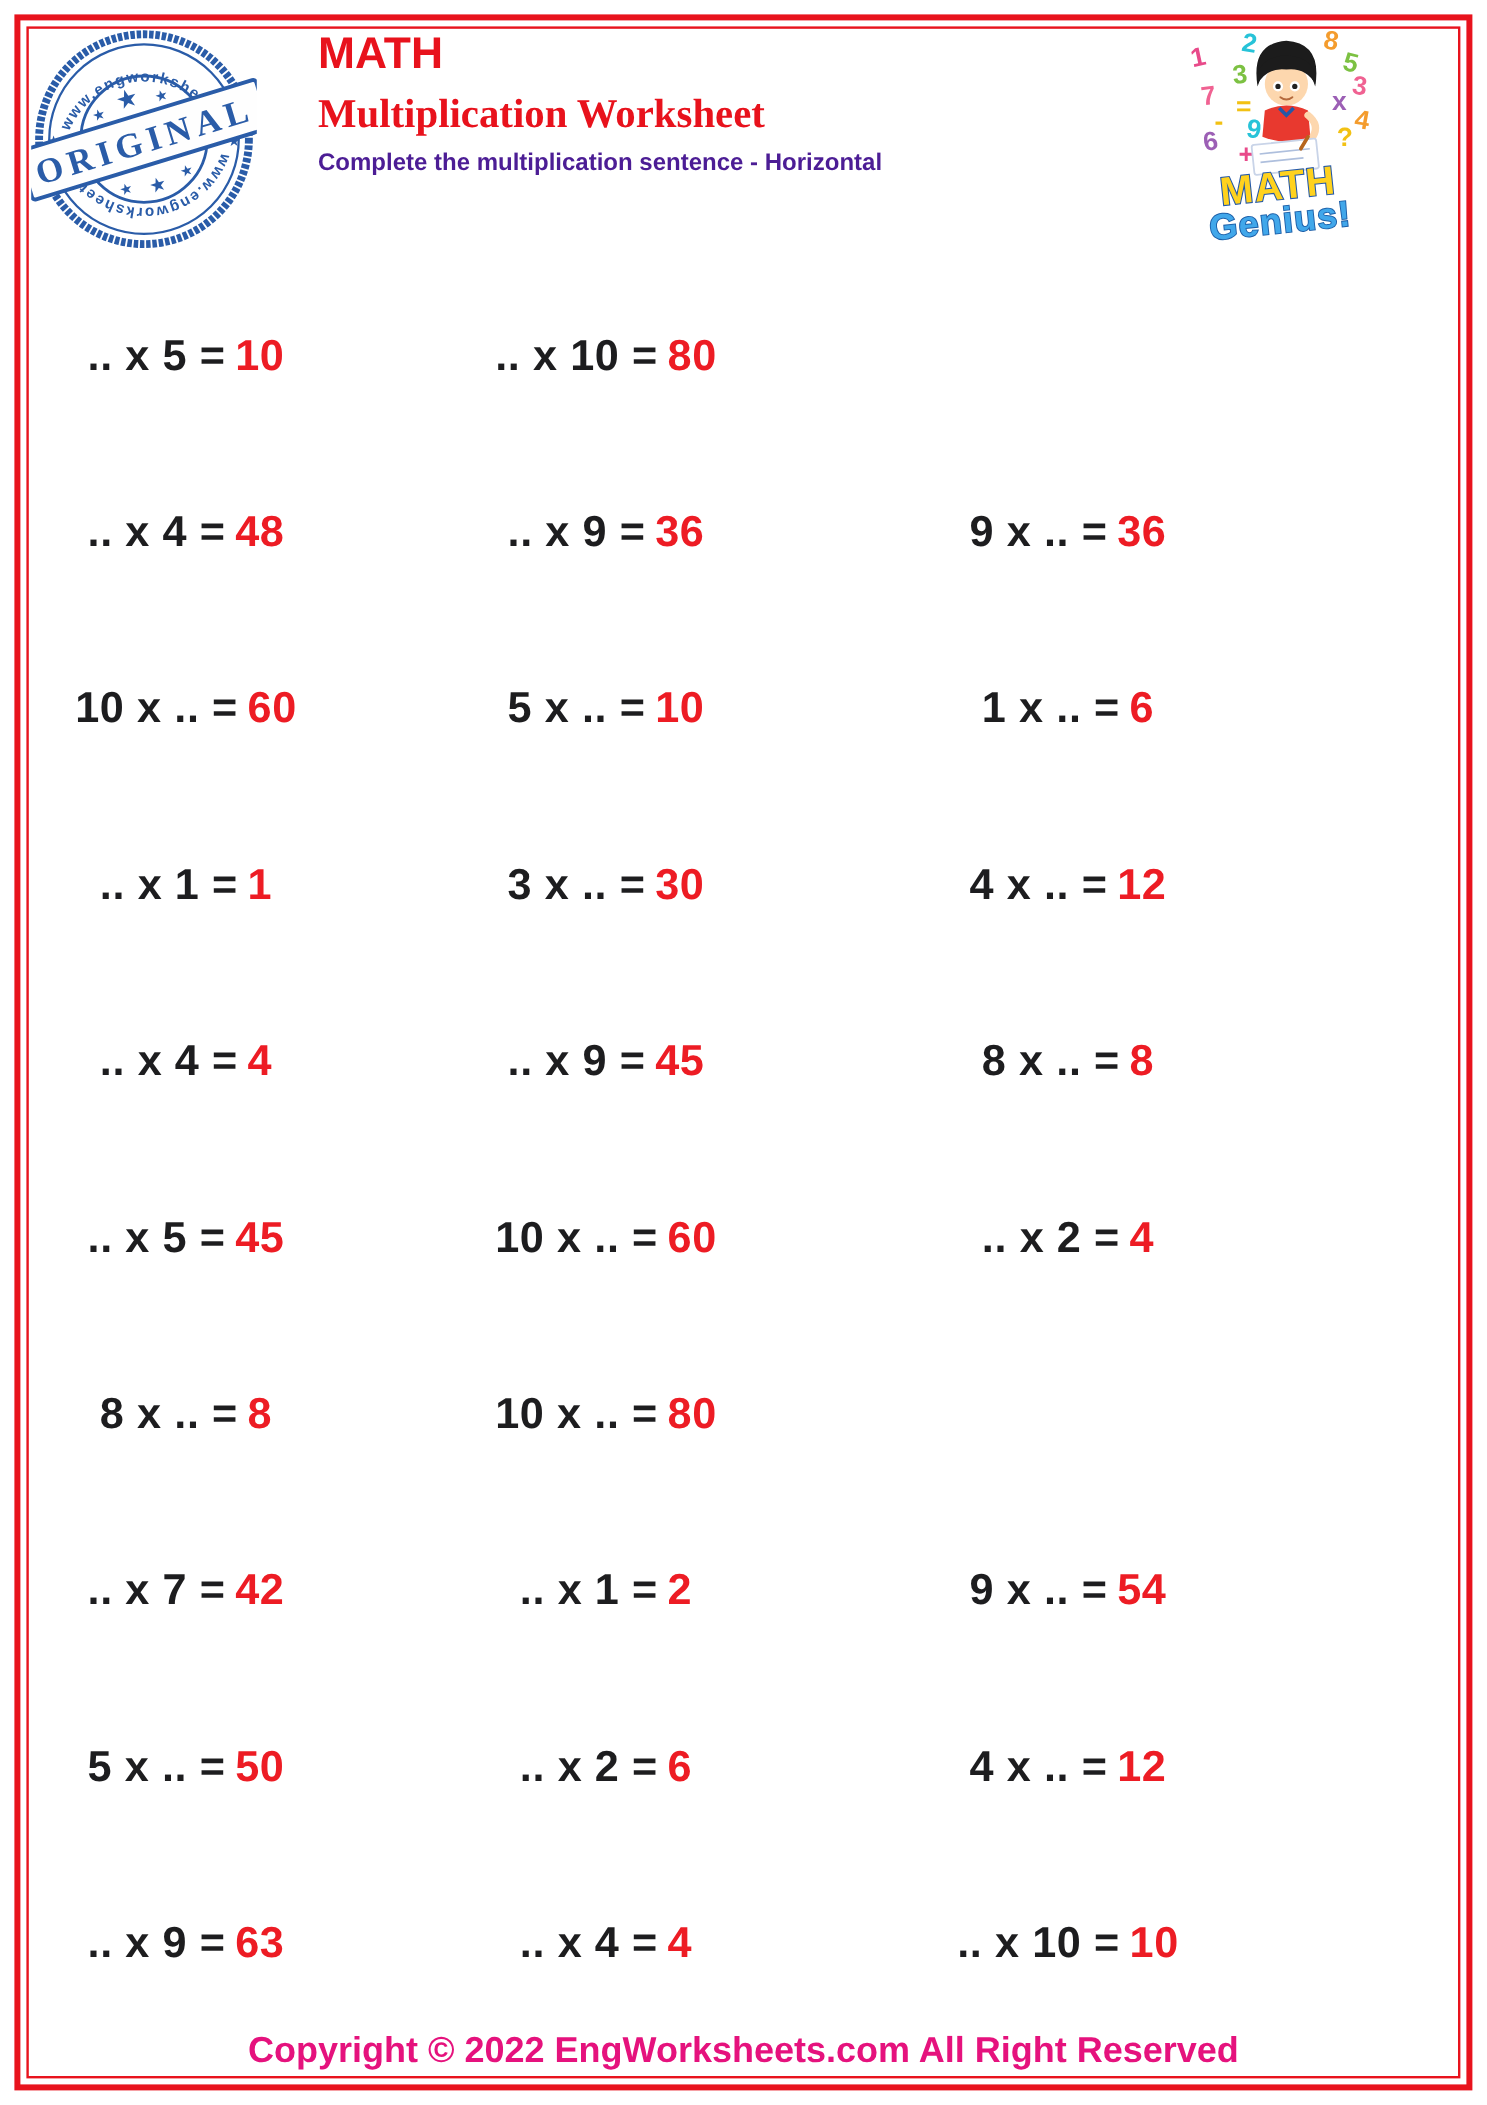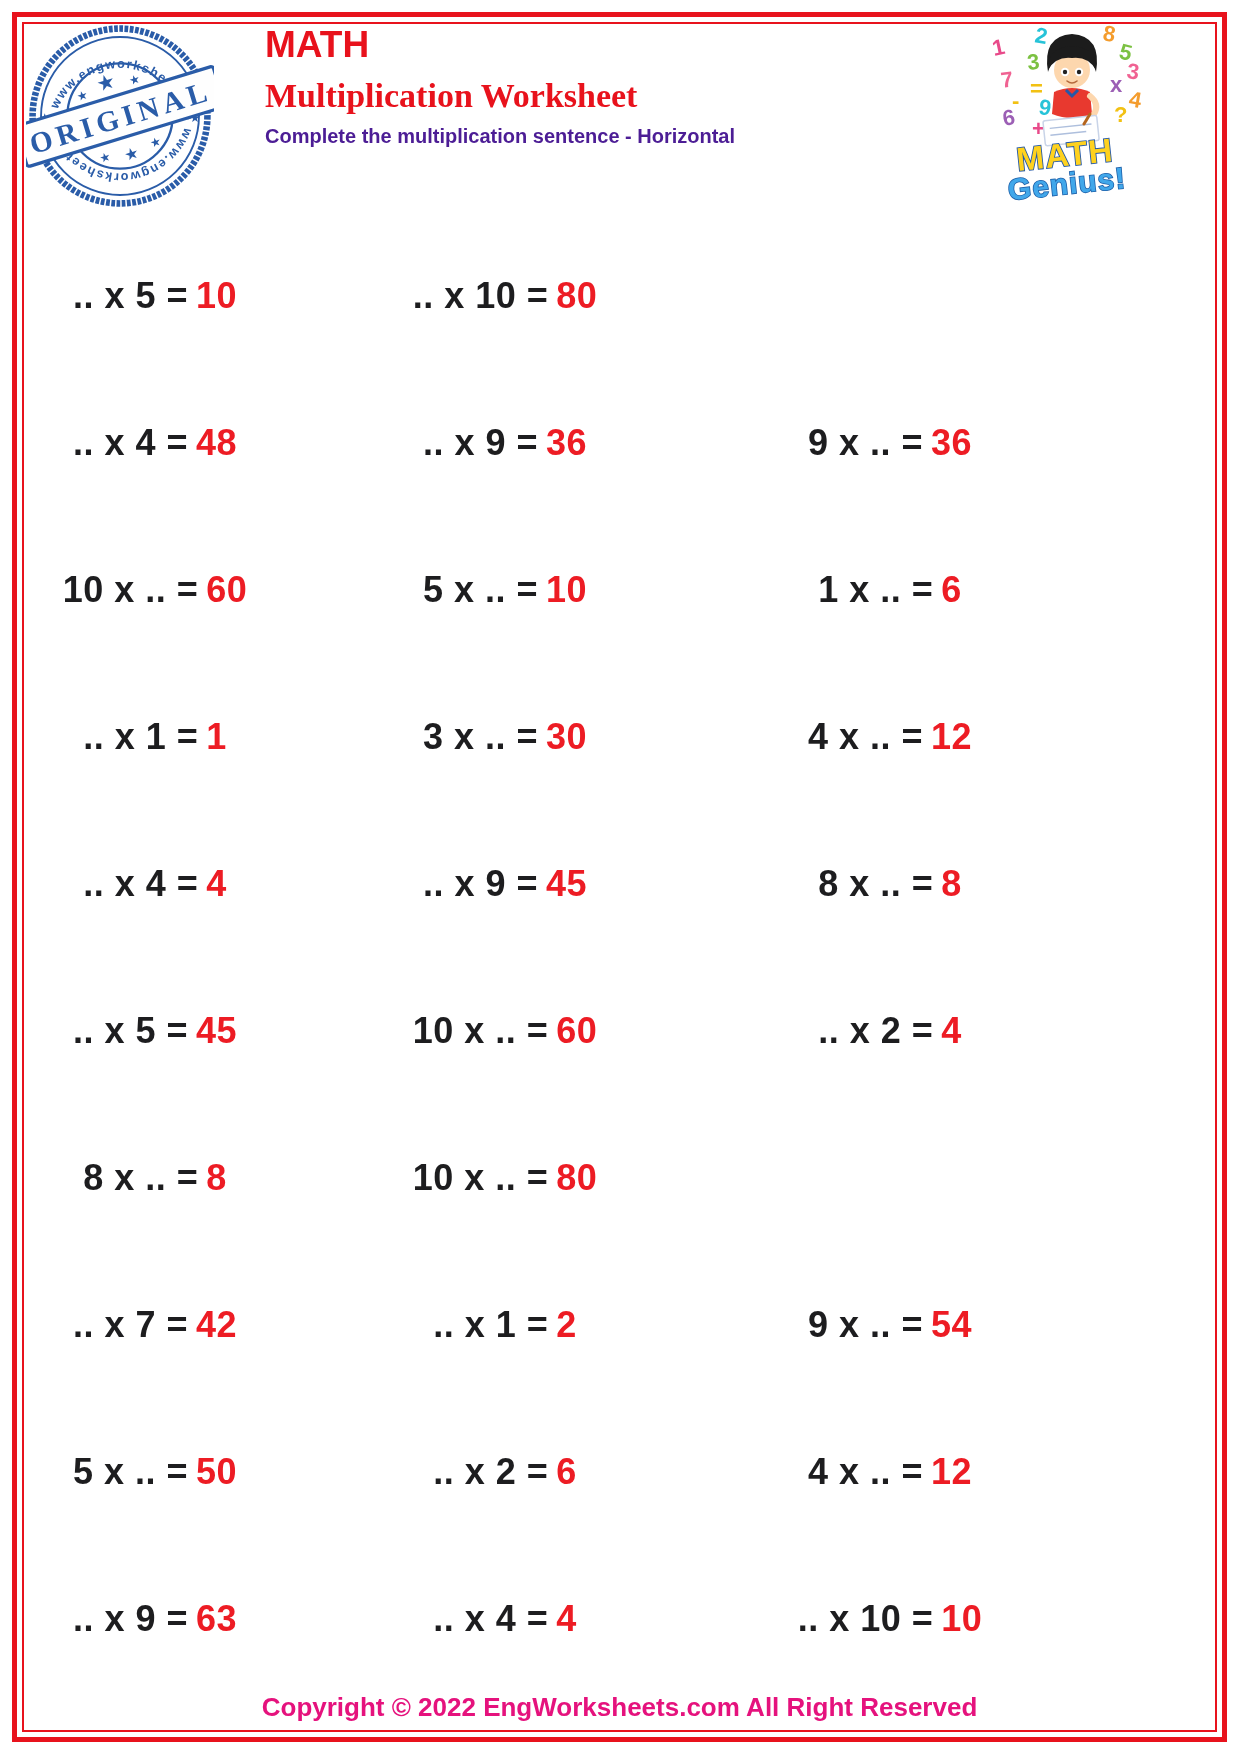--- a/index.html
+++ b/index.html
@@ -20,21 +20,21 @@
   .genius-logo{position:absolute;left:982px;top:18px;width:170px;height:185px;}
 
   
   .problems{position:absolute;left:40px;top:222px;width:1000px;}
   .prow{display:grid;grid-template-columns:230px 470px 300px;height:147px;align-items:center;}
   .cell{text-align:center;font-size:36px;font-weight:bold;color:#1d1d1f;letter-spacing:.5px;white-space:nowrap;}
   .cell .a{color:#ed1c24;margin-left:8px;}
 
   
   .footer{position:absolute;left:0;top:1692px;width:100%;text-align:center;
-    font-size:26px;font-weight:bold;color:#e5127d;}
+    font-size:30px;font-weight:bold;color:#e5127d;}
 </style>
 </head>
 <body>
 
 <div class="frame-outer"></div>
 <div class="frame-inner"></div>
 
 <svg class="stamp" viewBox="0 0 200 200">
   <defs>
     <path id="arc-top" d="M 30 104 A 72 72 0 0 1 170 104" fill="none"></path>

